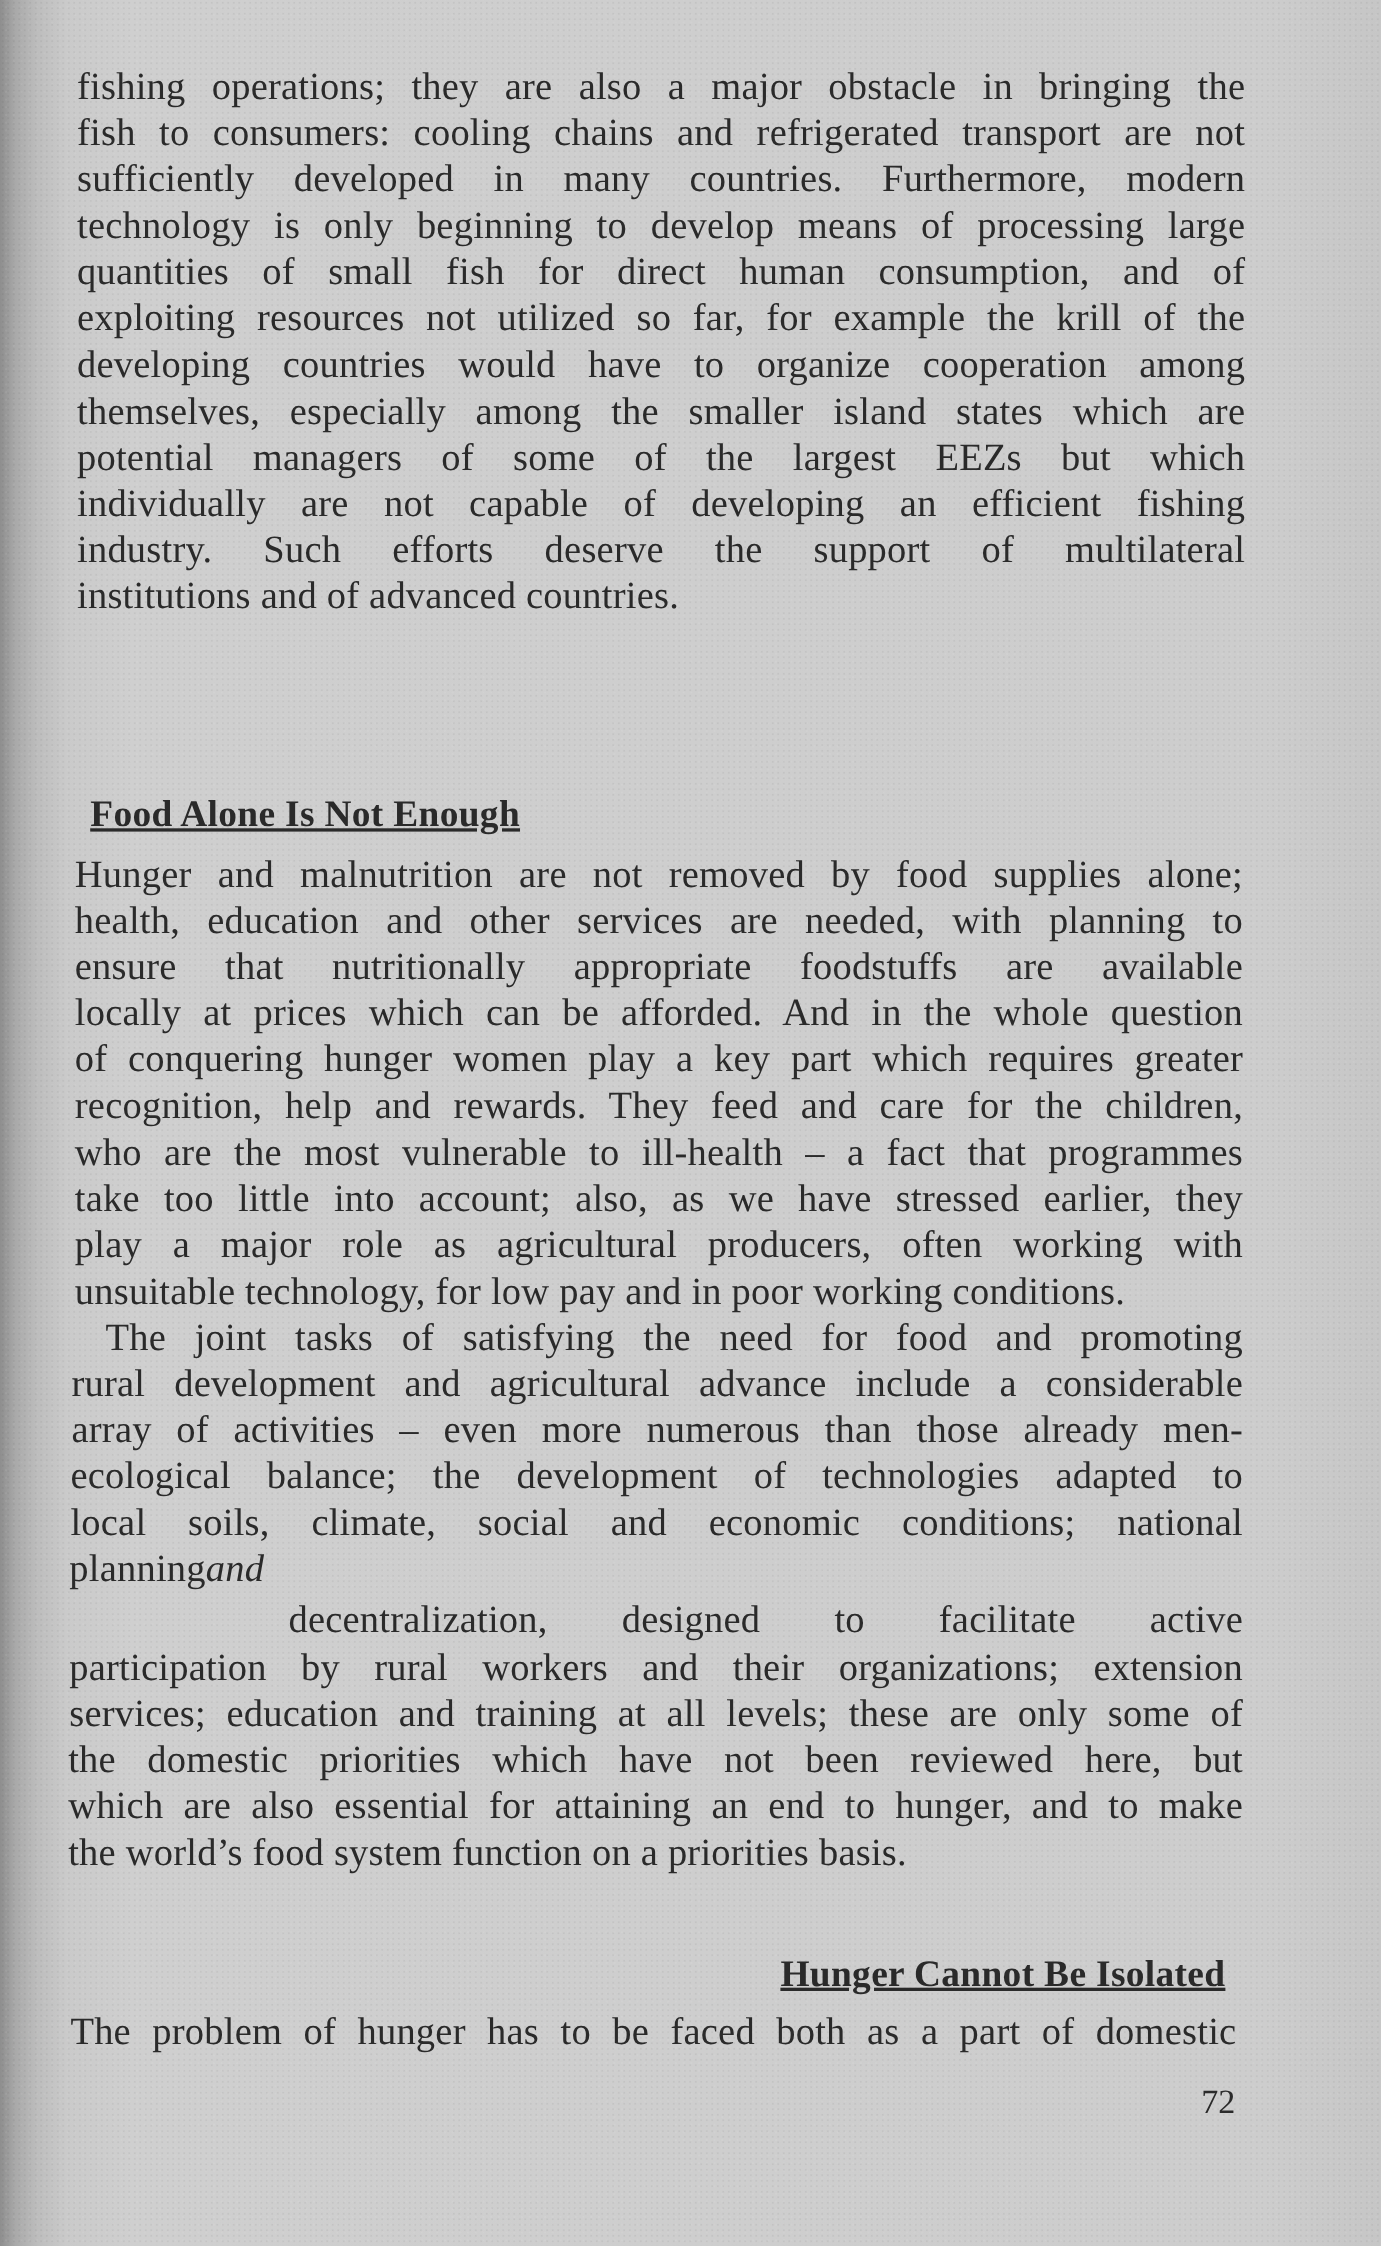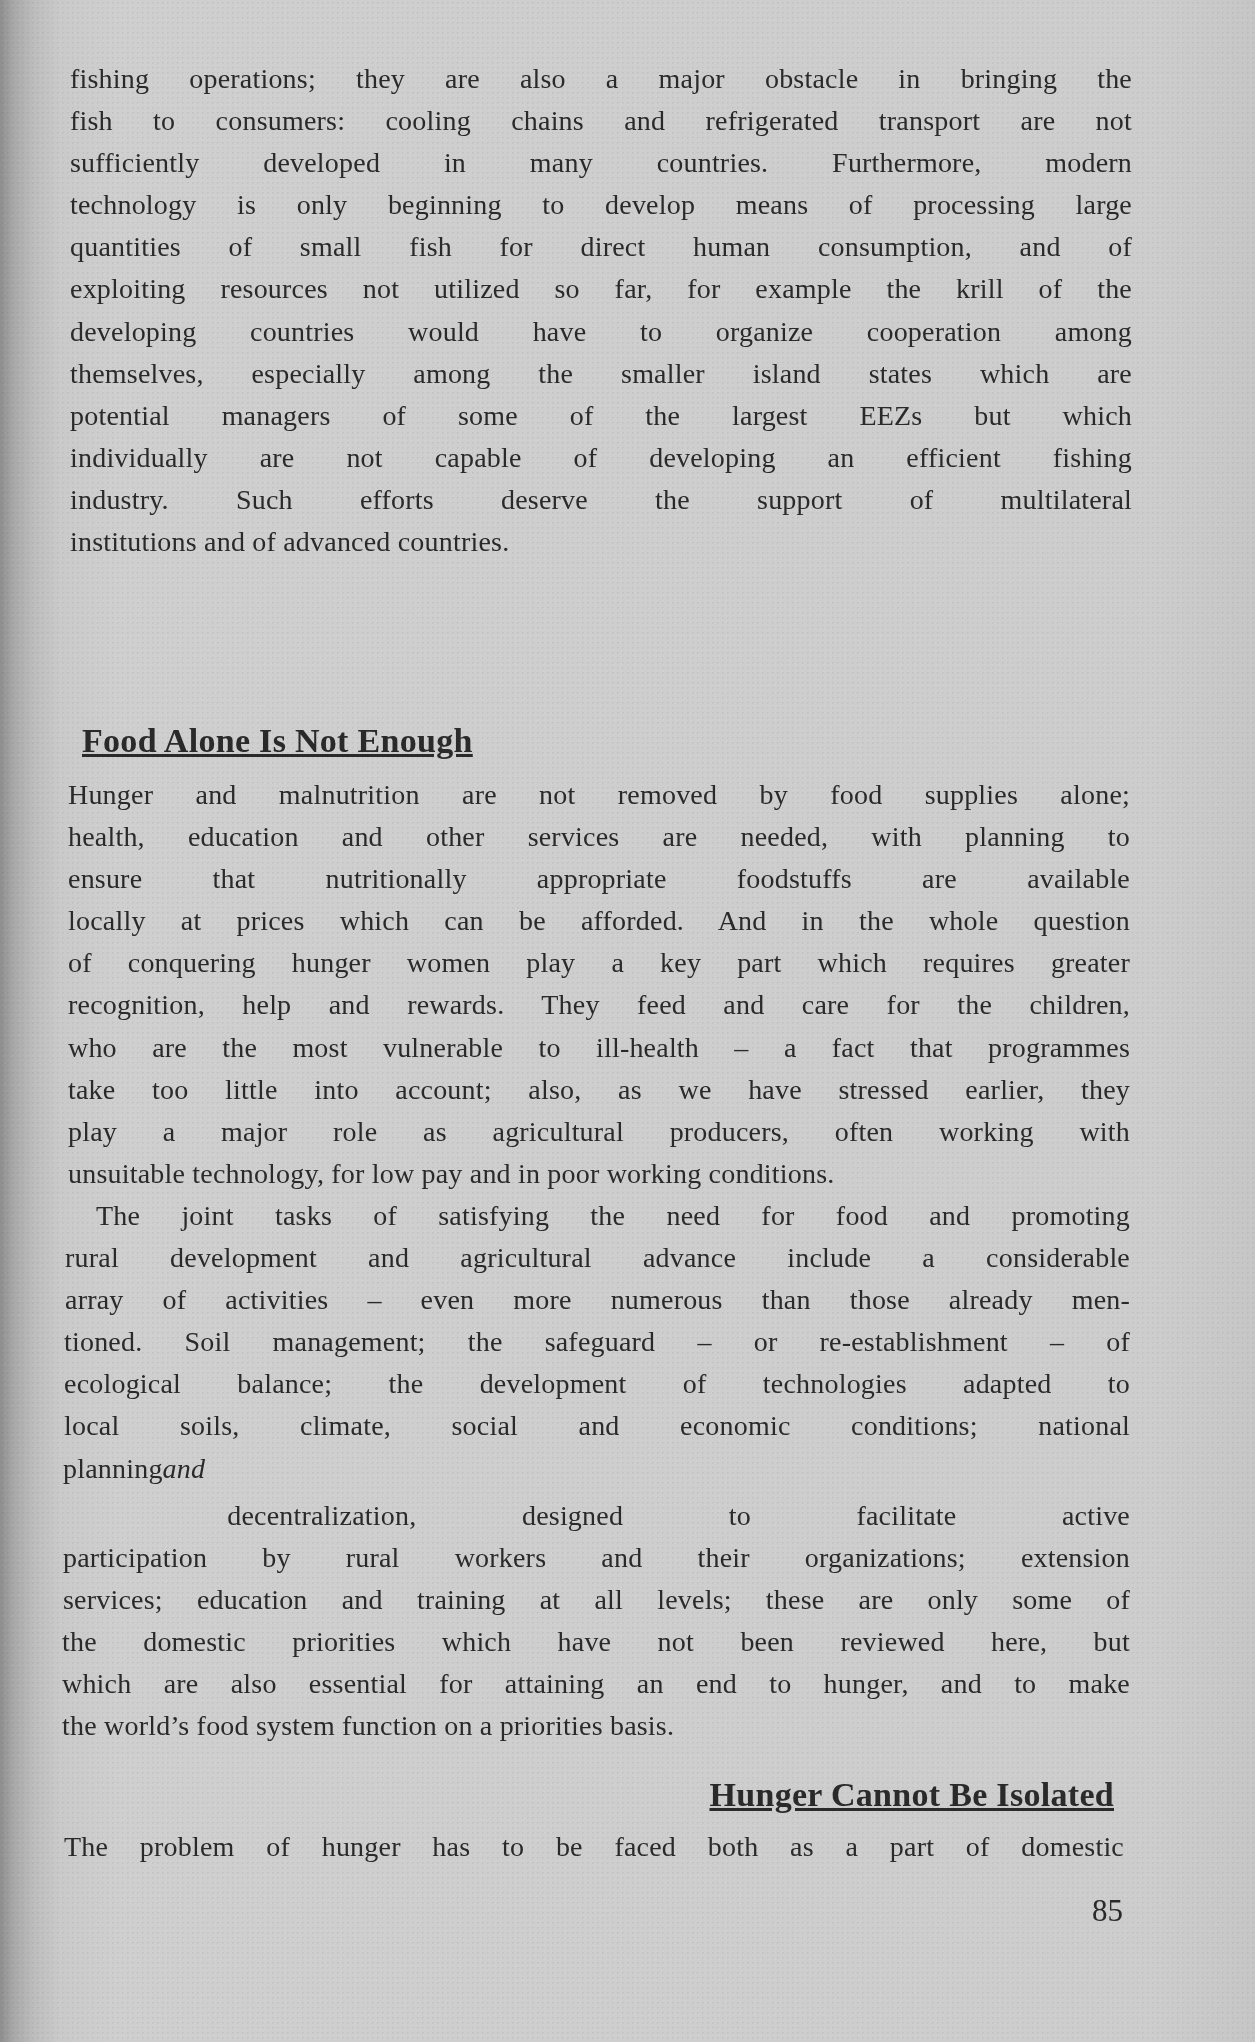--- a/index.html
+++ b/index.html
@@ -22,21 +22,21 @@
       radial-gradient(rgba(255,255,255,0.06) 1px, transparent 1px);
     background-size: 5px 5px, 7px 7px;
     background-position: 0 0, 2px 3px;
     pointer-events: none;
   }
   .column {
     position: absolute;
     left: 70px; width: 1062px;
   }
   .para {
-    font-size: 28px;
+    font-size: 35px;
     line-height: 42.1px;
     text-align: justify;
     margin: 0;
     letter-spacing: 0.2px;
   }
   .line { display: block; text-align: justify; text-align-last: justify; white-space: nowrap; }
   .line.last { text-align-last: left; }
   .heading {
     font-size: 34px; font-weight: bold; margin: 12px;
     letter-spacing: 0.3px;
@@ -86,21 +86,20 @@
       <span class="line">recognition, help and rewards. They feed and care for the children,</span>
       <span class="line">who are the most vulnerable to ill-health – a fact that programmes</span>
       <span class="line">take too little into account; also, as we have stressed earlier, they</span>
       <span class="line">play a major role as agricultural producers, often working with</span>
       <span class="line last">unsuitable technology, for low pay and in poor working conditions.</span>
     </p>
     <p class="para">
       <span class="line indent" style="margin-left:-2px;">The joint tasks of satisfying the need for food and promoting</span>
       <span class="line" style="margin-left:-3px;">rural development and agricultural advance include a considerable</span>
       <span class="line" style="margin-left:-3px;">array of activities – even more numerous than those already men-</span>
-      <span class="line" style="margin-left:-4px;">tioned. Soil management; the safeguard – or re-establishment – of</span>
       <span class="line" style="margin-left:-4px;">ecological balance; the development of technologies adapted to</span>
       <span class="line" style="margin-left:-4px;">local soils, climate, social and economic conditions; national</span>
       <span class="line" style="margin-left:-5px; display:flex; justify-content:space-between;">
         <span>planning</span>
         <em>and</em>
         <span style="flex:1; display:block; text-align:justify; text-align-last:justify; padding-left:22px;margin-top:47px;">decentralization, designed to facilitate active</span>
       </span>
       <span class="line" style="margin-left:-5px;">participation by rural workers and their organizations; extension</span>
       <span class="line" style="margin-left:-5px;">services; education and training at all levels; these are only some of</span>
       <span class="line" style="margin-left:-6px;">the domestic priorities which have not been reviewed here, but</span>
@@ -111,14 +110,14 @@
 
   <div class="column" style="top:1764px; left:64px;text-align:right;">
     <h2 class="heading">Hunger Cannot Be Isolated</h2>
   </div>
   <div class="column" style="top:1826px; left:64px; width:1060px;">
     <p class="para">
       <span class="line">The problem of hunger has to be faced both as a part of domestic</span>
     </p>
   </div>
 
-  <div class="pagenum">85</div>
+  <div class="pagenum">72</div>
 </div>
 
 </body></html>

